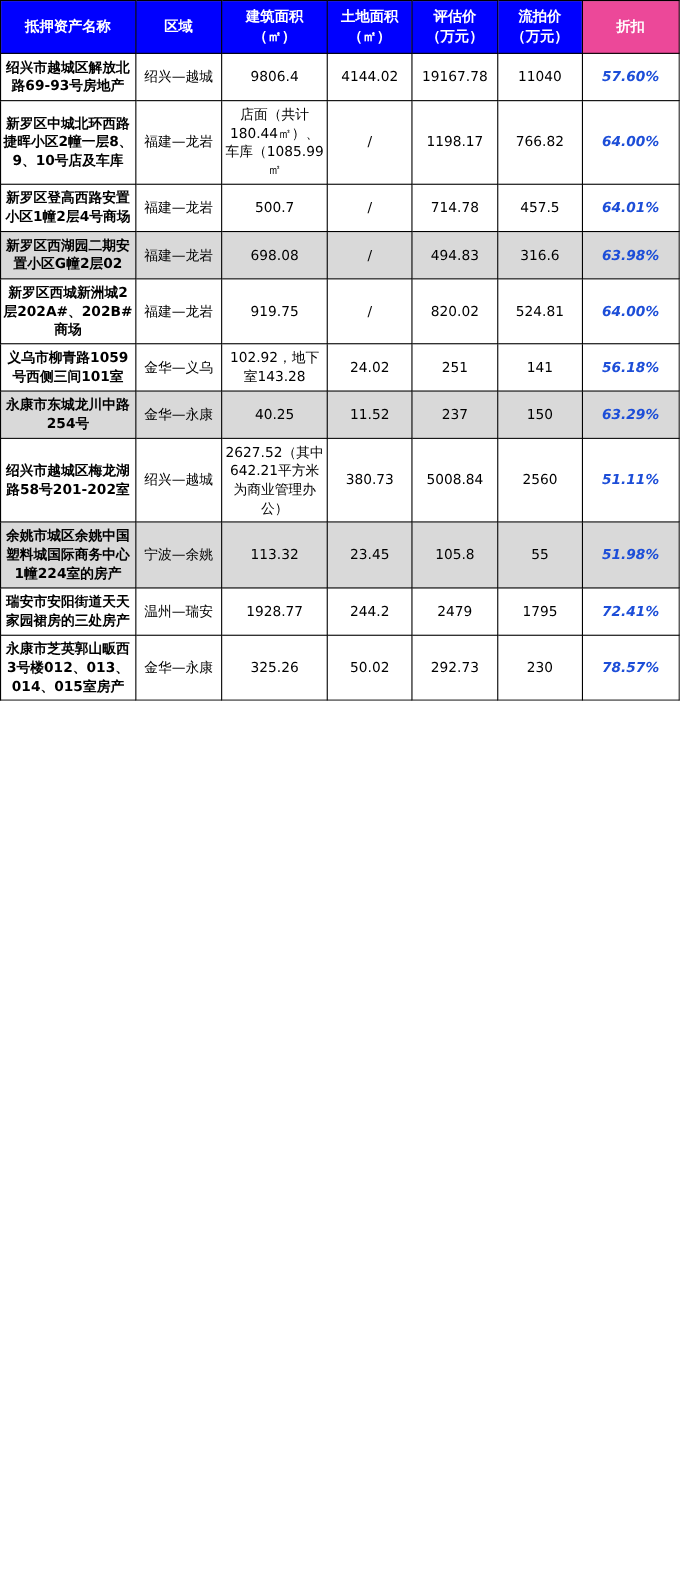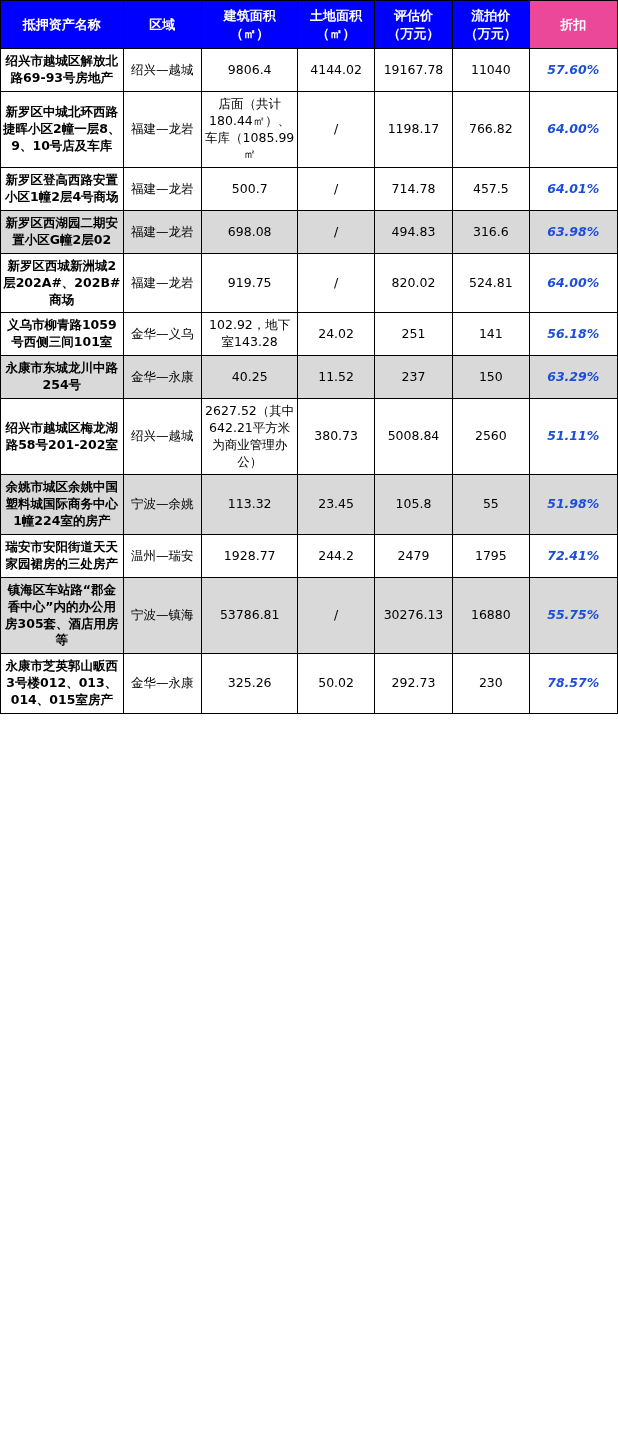--- a/index.html
+++ b/index.html
@@ -210,29 +210,20 @@
     <tr class="plain">
       <td class="name-cell">瑞安市安阳街道天天家园裙房的三处房产</td>
       <td>温州—瑞安</td>
       <td>1928.77</td>
       <td>244.2</td>
       <td>2479</td>
       <td>1795</td>
       <td class="discount-cell">72.41%</td>
     </tr>
 
-    <tr class="shaded">
-      <td class="name-cell">镇海区车站路“郡金香中心”内的办公用房305套、酒店用房等</td>
-      <td>宁波—镇海</td>
-      <td>53786.81</td>
-      <td>/</td>
-      <td>30276.13</td>
-      <td>16880</td>
-      <td class="discount-cell">55.75%</td>
-    </tr>
 
 
 
     <tr class="plain">
       <td class="name-cell">永康市芝英郭山畈西3号楼012、013、014、015室房产</td>
       <td>金华—永康</td>
       <td>325.26</td>
       <td>50.02</td>
       <td>292.73</td>
       <td>230</td>

